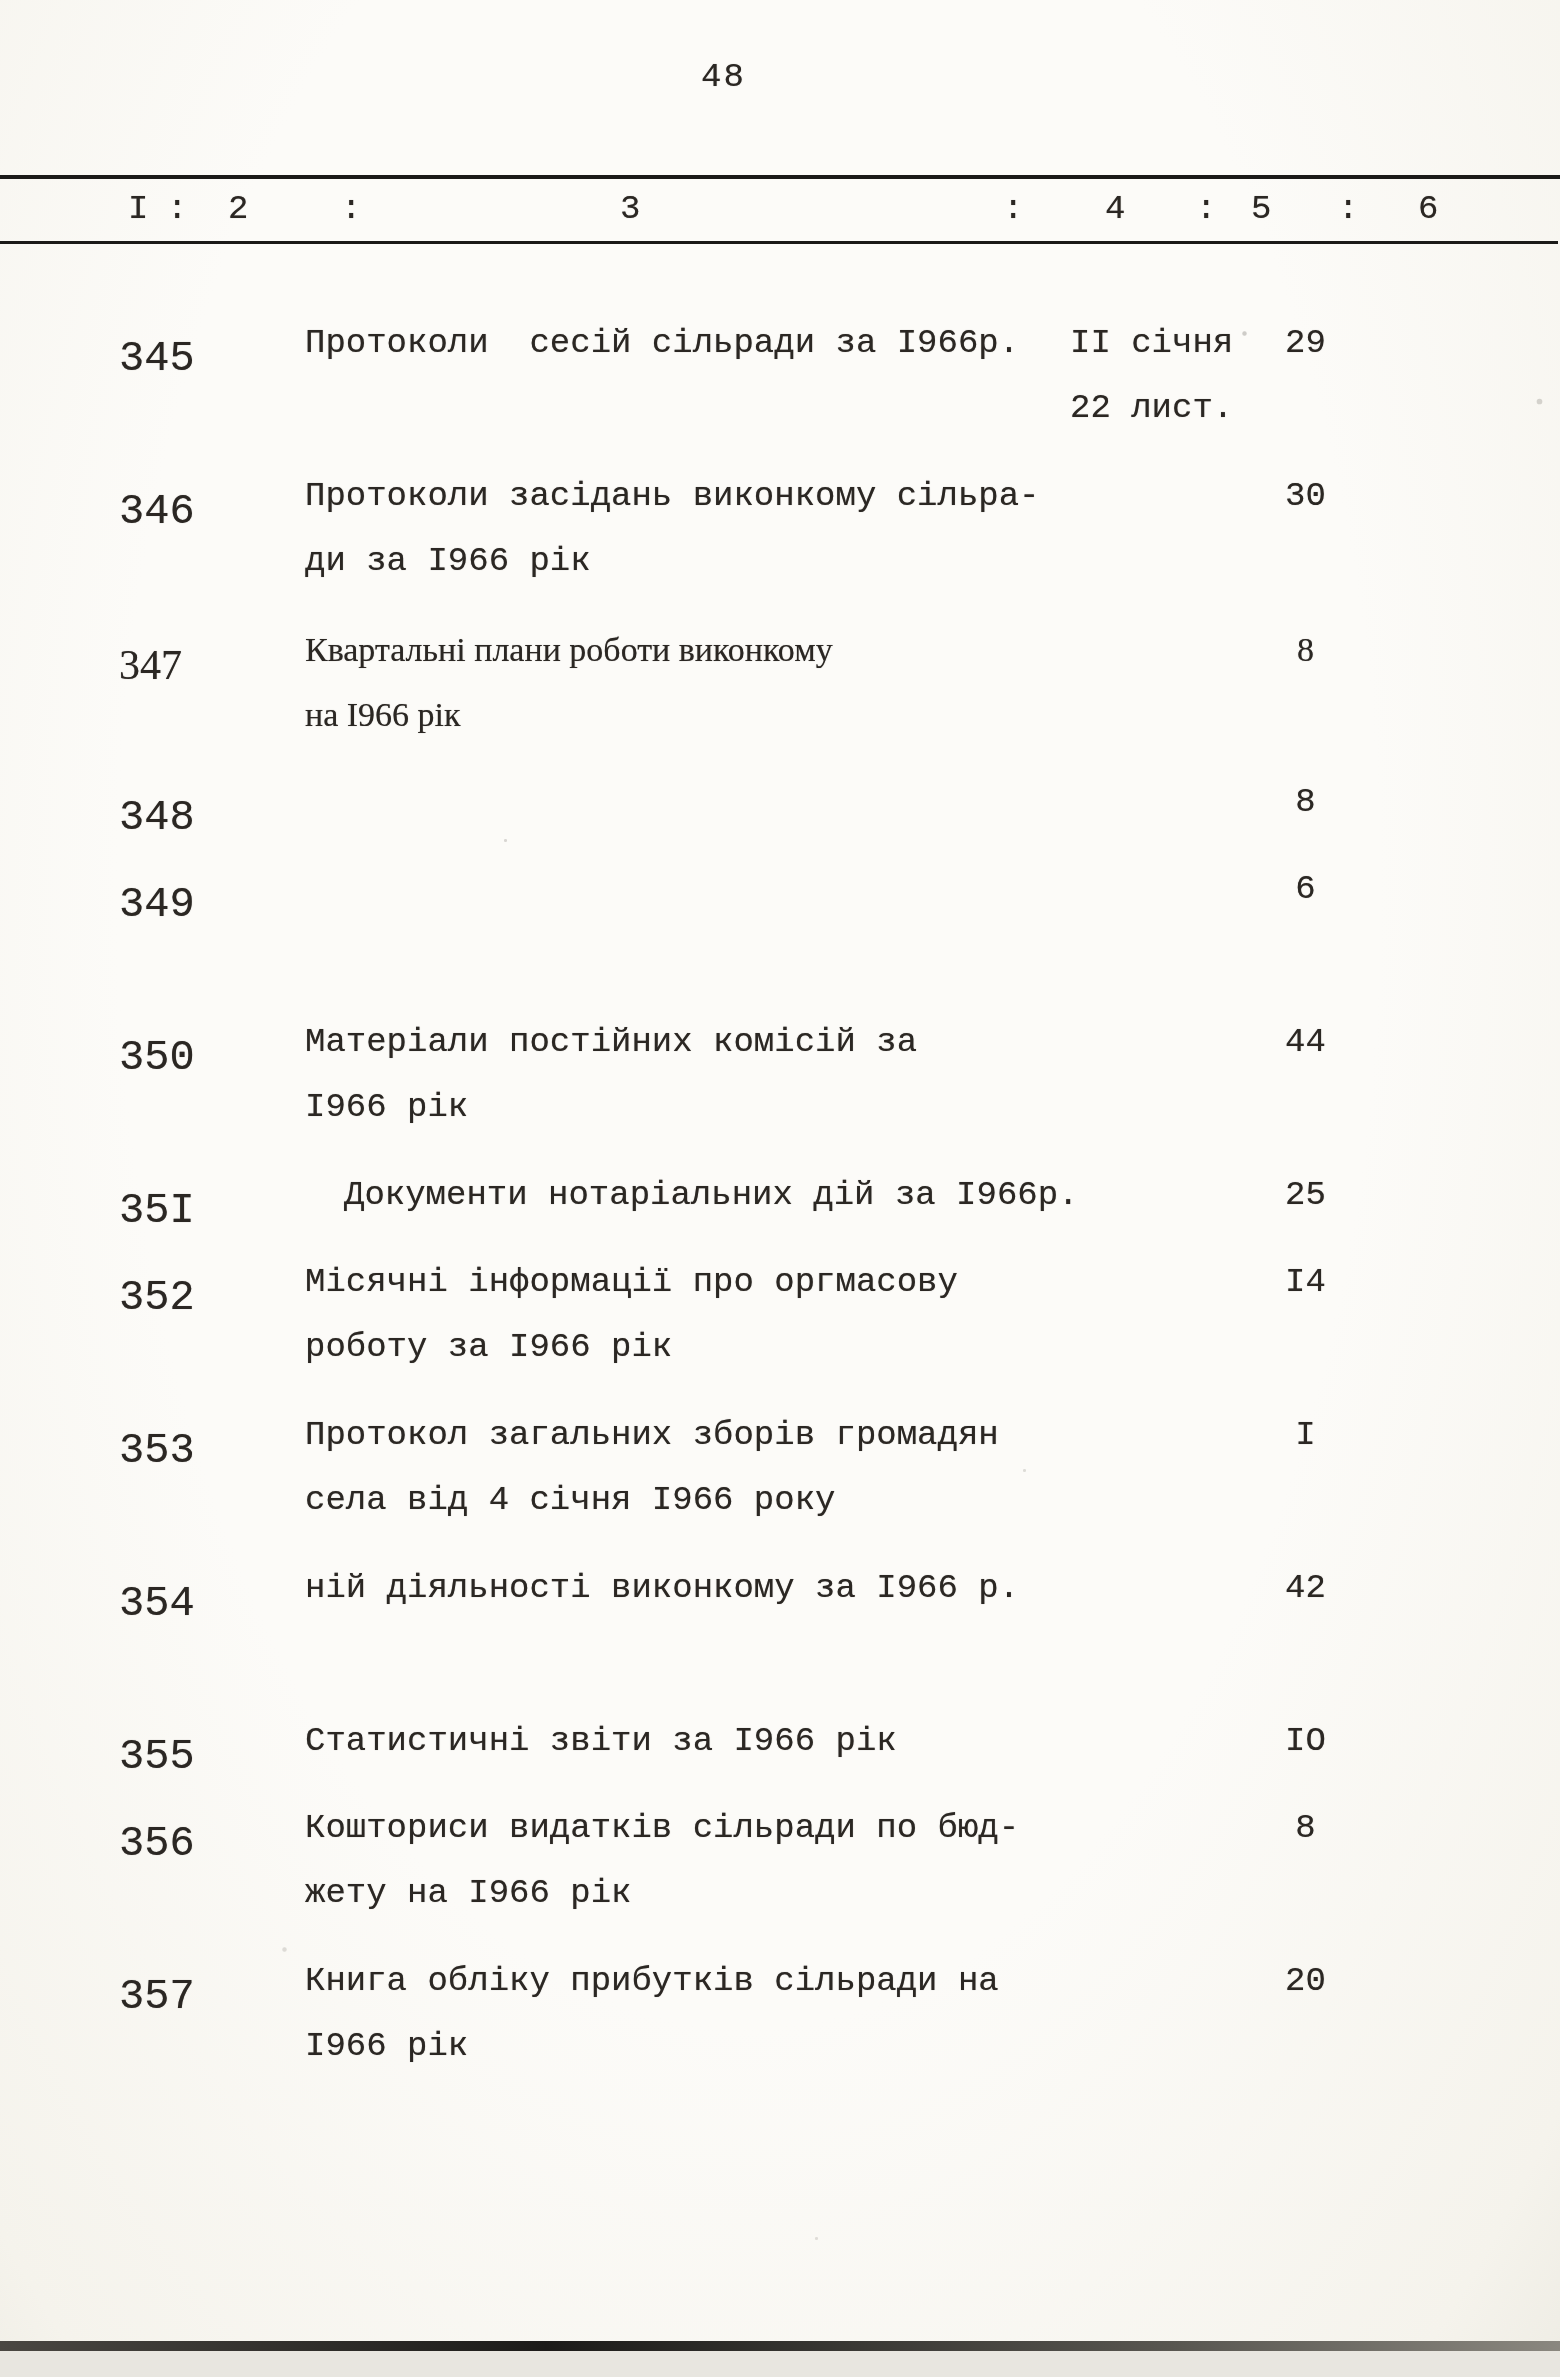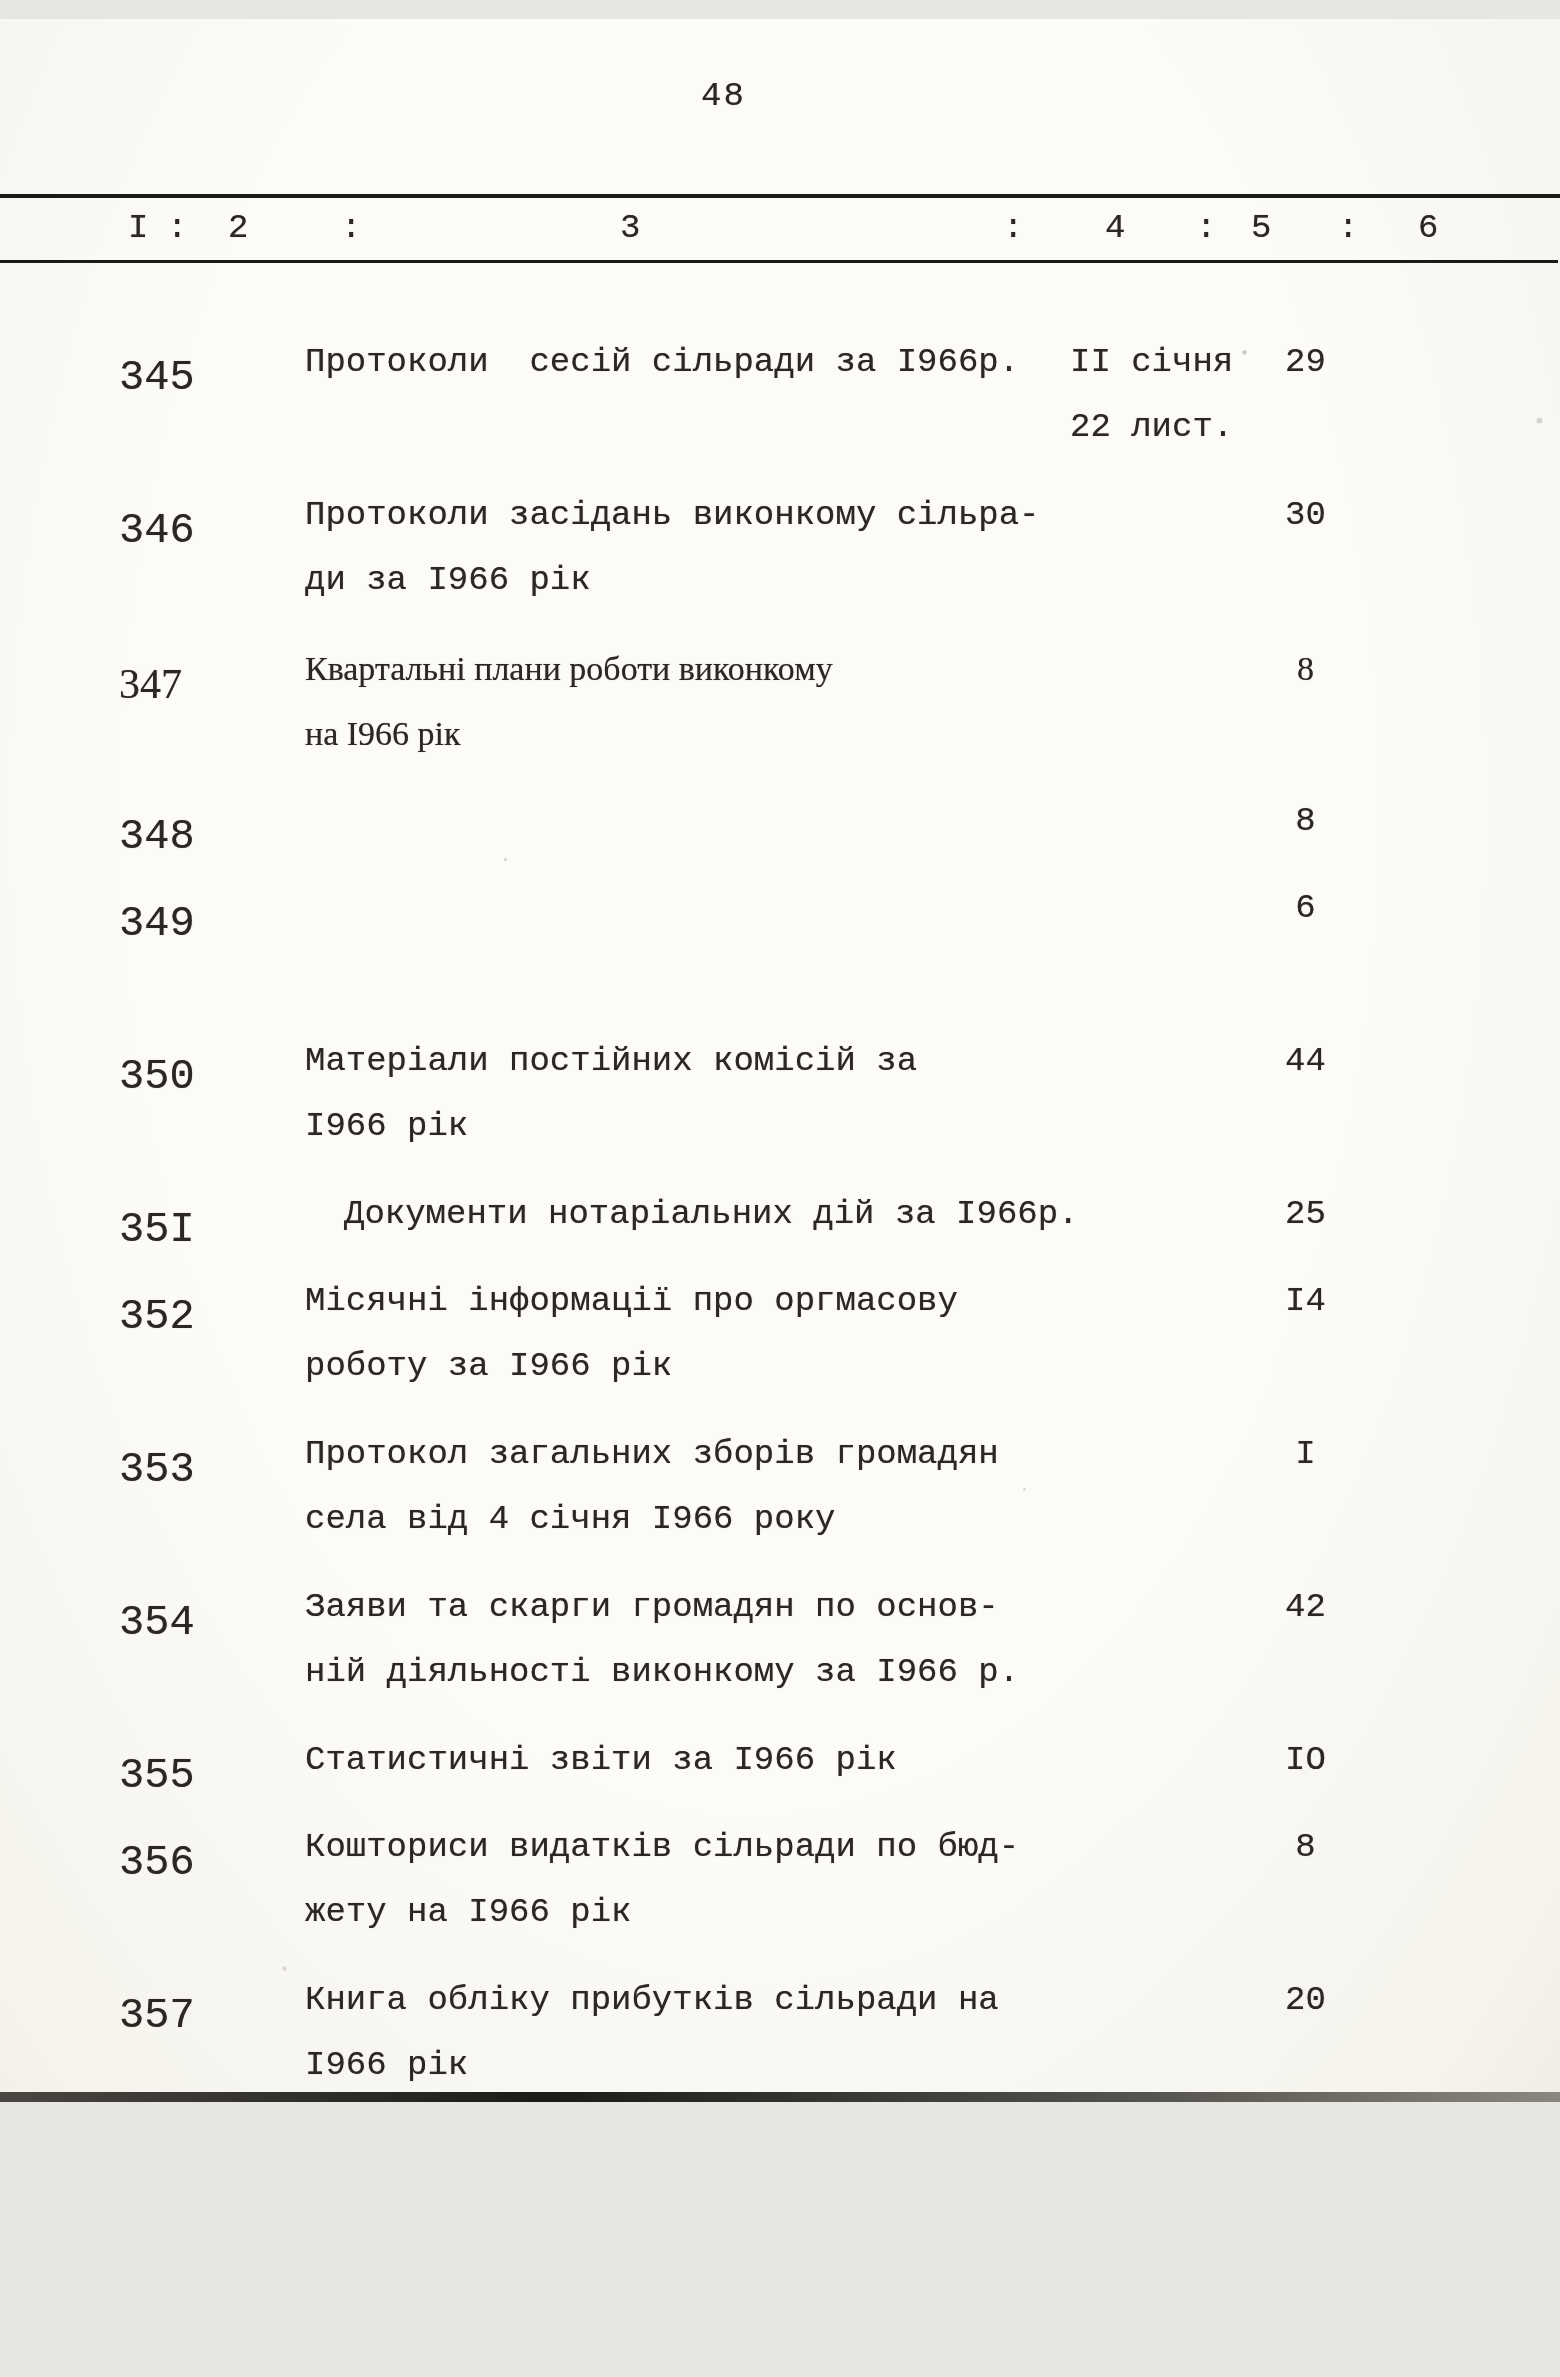--- a/index.html
+++ b/index.html
@@ -6,24 +6,23 @@
   html, body { width:1560px; height:2377px; }
   body {
     background:#e8e6e0;
     font-family:"Liberation Mono","DejaVu Sans Mono",monospace;
     color:#2b2723;
     position:relative;
     overflow:hidden;
   }
   .page {
     position:absolute; top:0; left:0;
-    width:1560px; height:2083px;
+    width:1560px; height:2351px;
     background: radial-gradient(ellipse at 48% 38%, #fcfbf8 55%, #f5f3ec 92%, #efede5 100%);
     overflow:hidden;
-    margin-top:19px;
   }
   .page-number {
     position:absolute; top:58px; left:701px;
     font-size:34px; letter-spacing:2px;
     text-shadow:0 0 0.8px rgba(42,38,34,.55);
   }
   .rule { position:absolute; background:#1b1a18; }
   .rule-top    { top:175px; left:0; width:1560px; height:4px; }
   .rule-bottom { top:241px; left:0; width:1558px; height:3.4px; }
   .header-row {
@@ -152,21 +151,20 @@
         <div class="num">353</div>
         <div class="desc">
           <div class="line">Протокол загальних зборів громадян</div>
           <div class="line">села від 4 січня I966 року</div>
         </div>
         <div class="qty">I</div>
       </div>
       <div class="row" style="min-height: 131px;">
         <div class="num">354</div>
         <div class="desc">
-          <div class="line">Заяви та скарги громадян по основ-</div>
           <div class="line">ній діяльності виконкому за I966 р.</div>
         </div>
         <div class="qty">42</div>
       </div>
       <div class="row" style="min-height: 65px;">
         <div class="num">355</div>
         <div class="desc">
           <div class="line">Статистичні звіти за I966 рік</div>
         </div>
         <div class="qty">IO</div>

